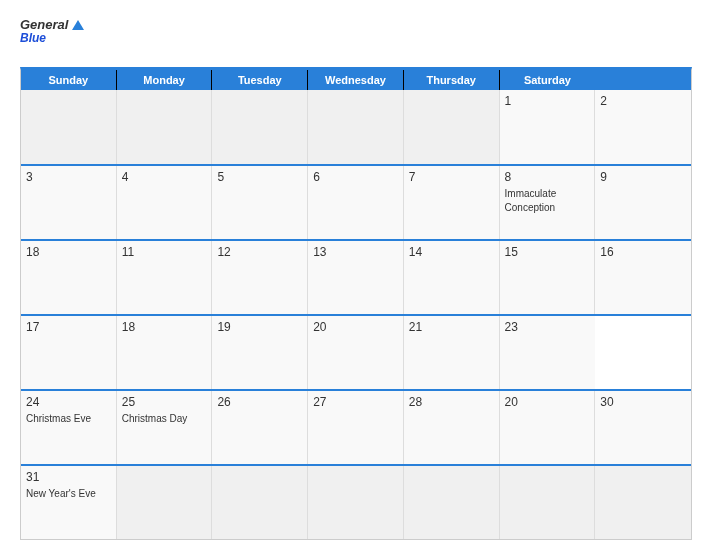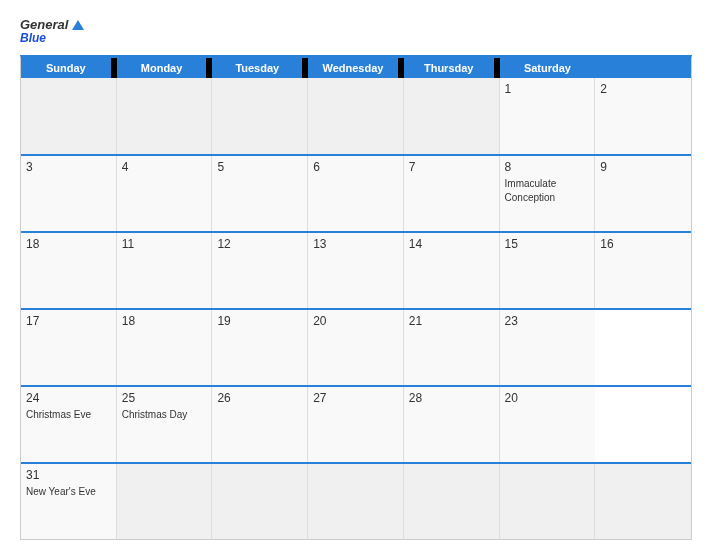--- a/index.html
+++ b/index.html
@@ -19,21 +19,21 @@
       padding: 18px 20px 10px 20px;
       display: flex;
       flex-direction: column;
     }
 
     
     .header {
       display: flex;
       align-items: center;
       justify-content: space-between;
-      margin-bottom: 10px;
+      margin-bottom: 22px;
     }
 
     .logo {
       display: flex;
       align-items: center;
       gap: 2px;
     }
 
     .month-title {
       font-size: 28px;
@@ -64,21 +64,21 @@
       grid-template-columns: repeat(7, 1fr);
       background: #2980d9;
     }
 
     .day-header {
       color: #fff;
       text-align: center;
       padding: 4px 2px;
       font-size: 11px;
       font-weight: bold;
-      border-right: 6px solid #000000;
+      border-right: 1px solid #000000;
     }
 
     .day-header:last-child {
       border-right: none;
     }
 
     .calendar-body {
       flex: 1;
       display: flex;
       flex-direction: column;
@@ -240,20 +240,23 @@
           </div>
           <div class="calendar-cell">
             <span class="day-number">27</span>
           </div>
           <div class="calendar-cell">
             <span class="day-number">28</span>
           </div>
           <div class="calendar-cell">
             <span class="day-number">20</span>
           </div>
+          <div class="calendar-cell">
+            <span class="day-number">30</span>
+          </div>
         </div>
         <div class="calendar-row">
           <div class="calendar-cell"><span class="day-number">31</span><span class="holiday-name">New Year's Eve</span></div>
           <div class="calendar-cell empty"></div>
           <div class="calendar-cell empty"></div>
           <div class="calendar-cell empty"></div>
           <div class="calendar-cell empty"></div>
           <div class="calendar-cell empty"></div>
           <div class="calendar-cell empty"></div>
         </div>

